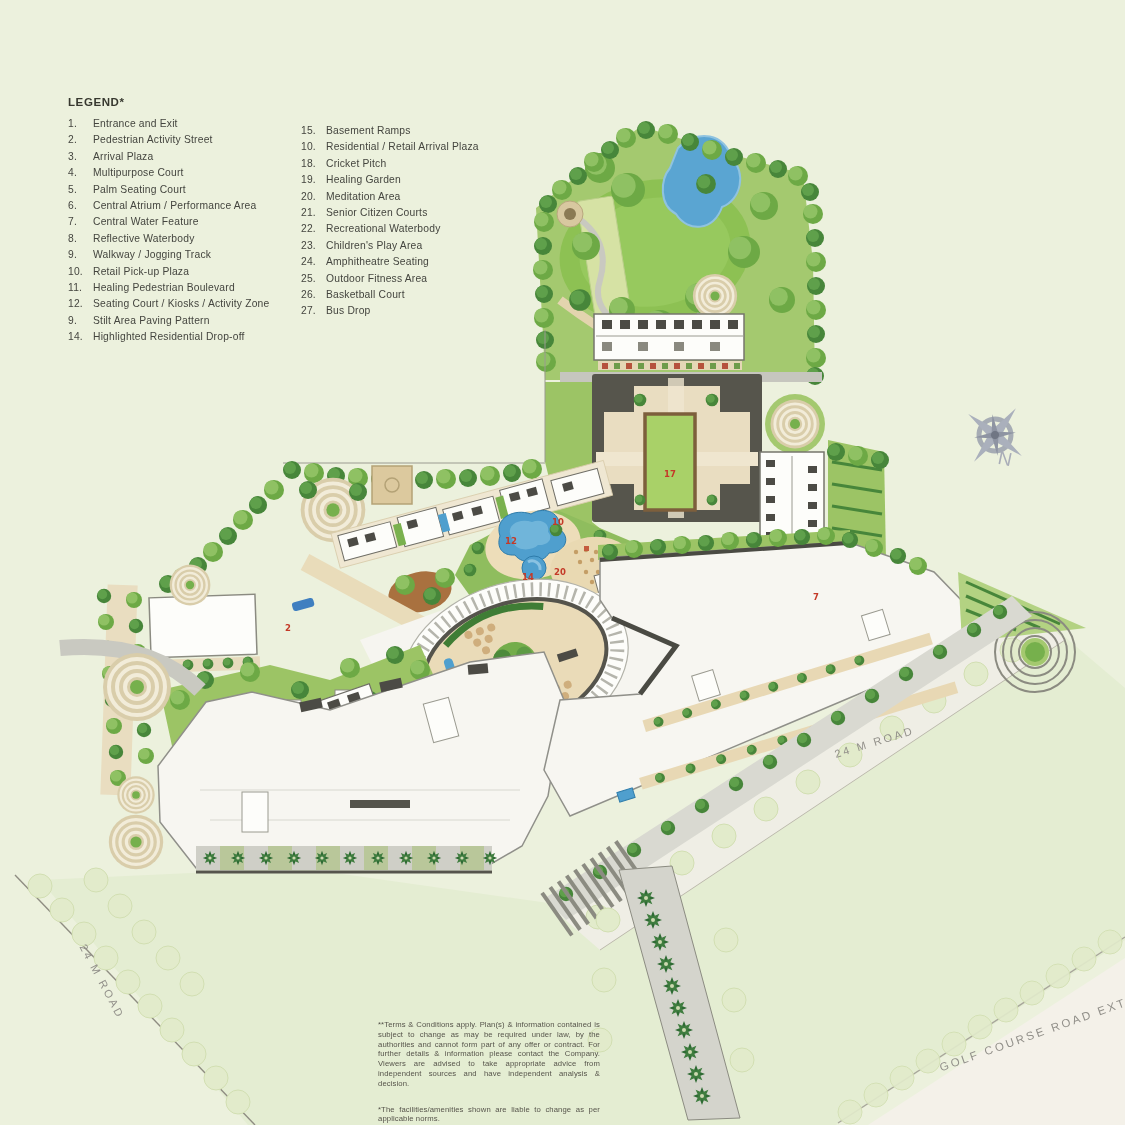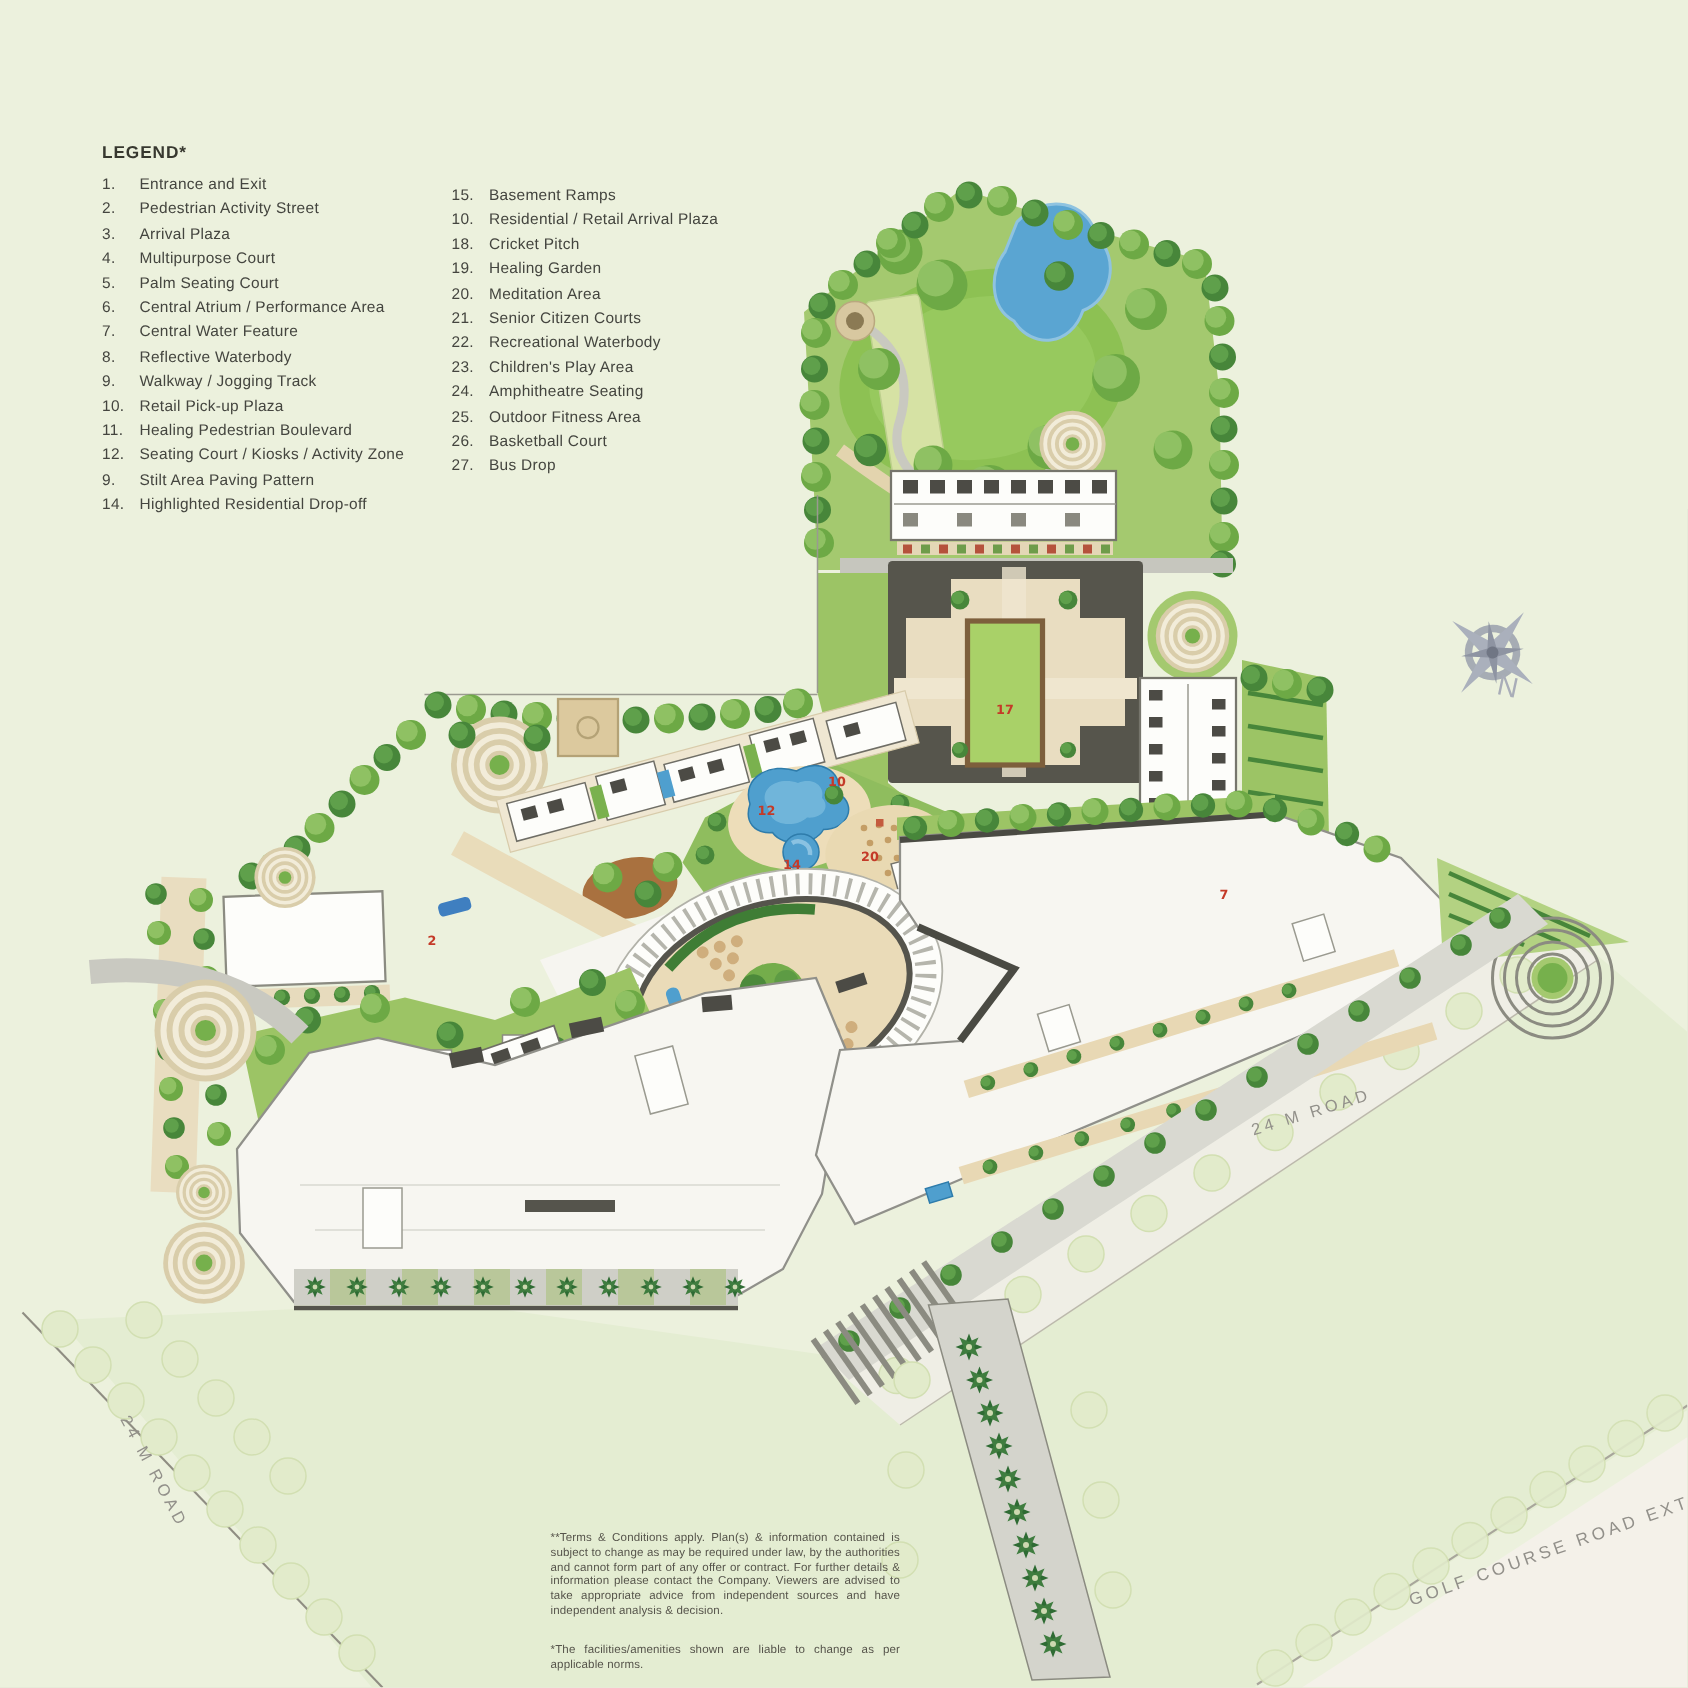--- a/index.html
+++ b/index.html
@@ -19,21 +19,21 @@
   .legend-item .lbl{flex:1;}
   .road-label{position:absolute;font-size:11px;letter-spacing:2.6px;color:#92908a;white-space:nowrap;}
   .rl-right{left:833px;top:736px;transform:rotate(-17deg);}
   .rl-left{left:88px;top:942px;transform:rotate(62deg);transform-origin:left top;}
   .rl-golf{left:938px;top:1062px;transform:rotate(-19.5deg);transform-origin:left top;font-size:11.5px;}
   .compass-n{position:absolute;left:998px;top:448px;font-size:19px;color:#a9adb8;transform:rotate(12deg);
              font-family:"Liberation Sans",sans-serif;}
   .mapnum{position:absolute;font-family:"DejaVu Sans",sans-serif;font-size:8.5px;font-weight:bold;
           color:#c43a28;transform:translate(-50%,-50%);margin-top:12px;}
   .disclaimer{position:absolute;left:362px;top:1020px;width:238px;color:#56544b;}
-  .disclaimer p{font-size:7.7px;line-height:9.8px;margin:0 0 16px 5px;text-align:justify;letter-spacing:.1px;}
+  .disclaimer p{font-size:7.7px;line-height:9.8px;margin:0 0 16px 16px;text-align:justify;letter-spacing:.1px;}
 </style>
 </head>
 <body>
 
 <div class="canvas">
 
 <svg width="1125" height="1125" viewBox="0 0 1125 1125">
   <defs>
     <g id="t1">
           <circle r="10" fill="#6da945"></circle>
@@ -758,21 +758,21 @@
   </div>
 
   <div class="road-label rl-right">24 M ROAD</div>
   <div class="road-label rl-left">24 M ROAD</div>
   <div class="road-label rl-golf">GOLF COURSE ROAD EXTN.</div>
   <div class="compass-n">N</div>
 
   <span class="mapnum" style="left:670px;top:462px">17</span>
   <span class="mapnum" style="left:511px;top:529px">12</span>
   <span class="mapnum" style="left:528px;top:565px">14</span>
-  <span class="mapnum" style="left:580px;top:560px">20</span>
+  <span class="mapnum" style="left:560px;top:560px">20</span>
   <span class="mapnum" style="left:558px;top:510px">10</span>
   <span class="mapnum" style="left:816px;top:585px">7</span>
   <span class="mapnum" style="left:288px;top:616px">2</span>
 
   <div class="disclaimer">
     <p>**Terms &amp; Conditions apply. Plan(s) &amp; information contained is subject to change as may be required under law, by the authorities and cannot form part of any offer or contract. For further details &amp; information please contact the Company. Viewers are advised to take appropriate advice from independent sources and have independent analysis &amp; decision.</p>
     <p>*The facilities/amenities shown are liable to change as per applicable norms.</p>
   </div>
 </div>
 

